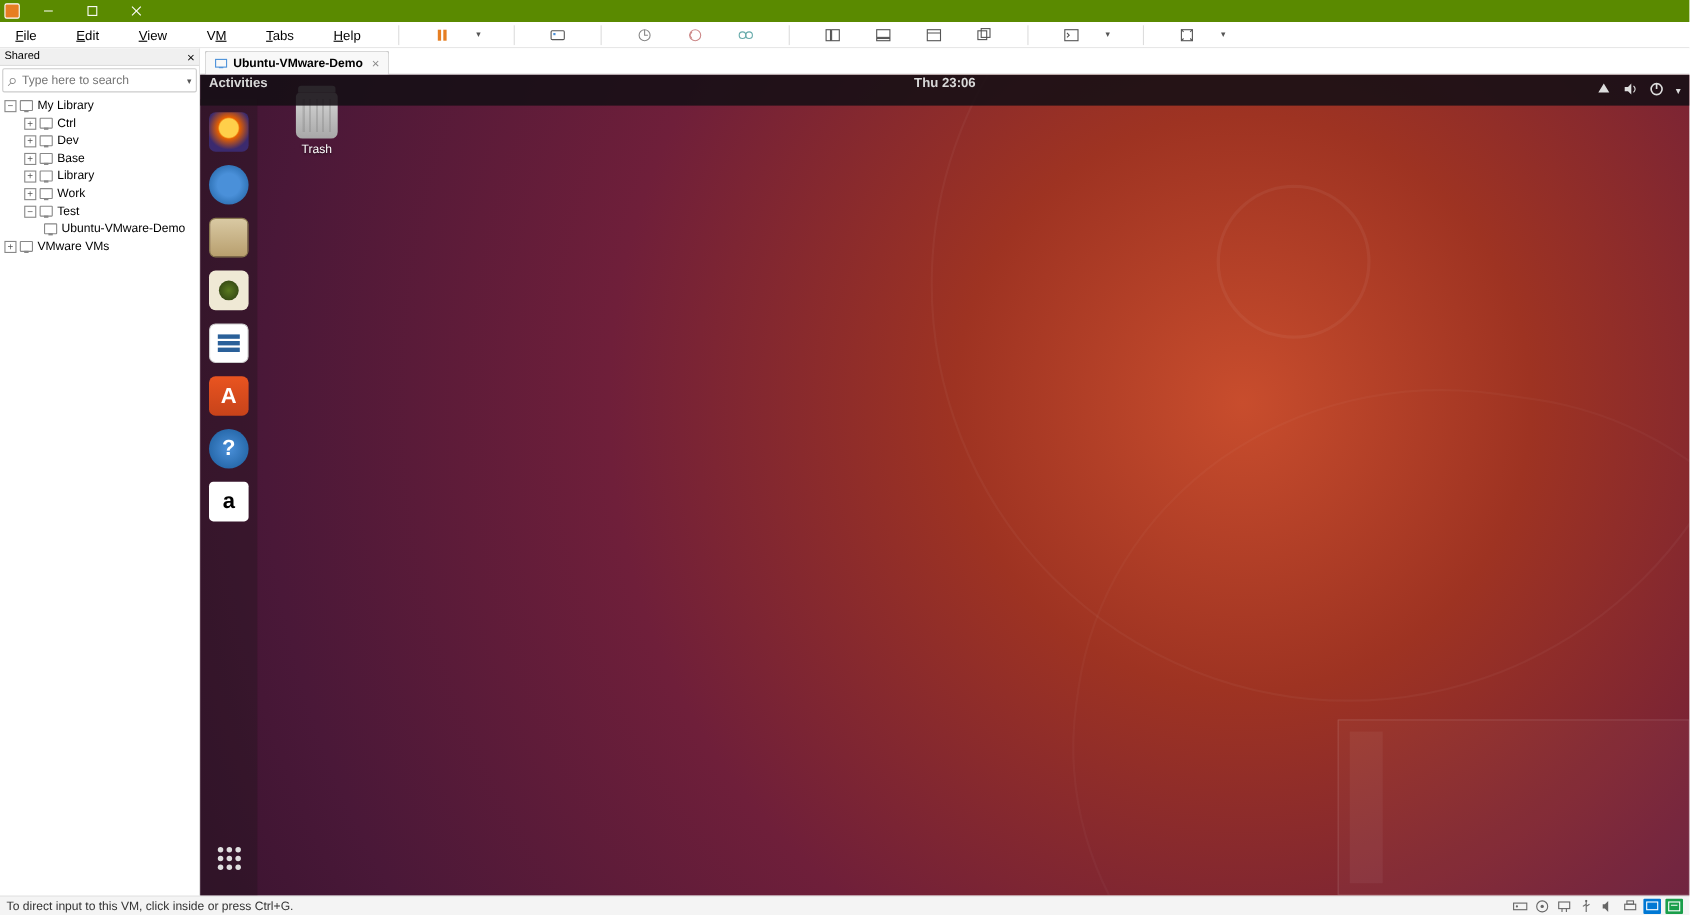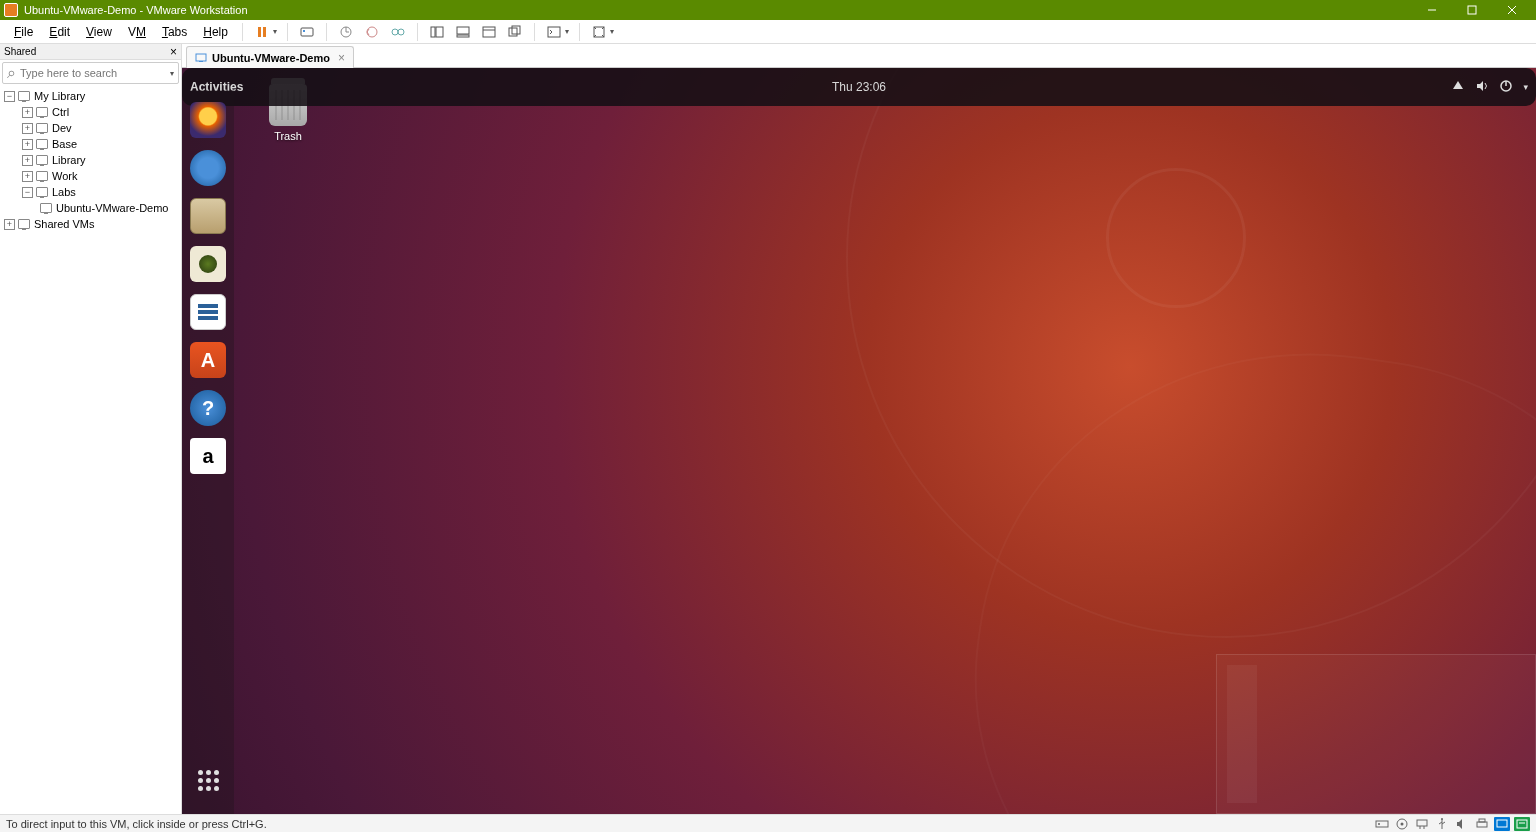--- a/index.html
+++ b/index.html
@@ -6,21 +6,21 @@
 body { width: 1536px; height: 832px; overflow: hidden; background: #fff; }
 
 
 .titlebar { height: 20px; background: #5a8a00; display: flex; align-items: center; padding: 0 4px; color: #fff; font-size: 11px; }
 .titlebar .icon { width: 14px; height: 14px; background: #e67e22; border: 1px solid #fff; border-radius: 2px; margin-right: 6px; }
 .titlebar .title { flex: 1; }
 .titlebar .winbtn { width: 40px; height: 20px; display: flex; align-items: center; justify-content: center; cursor: pointer; }
 .titlebar .winbtn svg { width: 10px; height: 10px; }
 
 
-.menubar { height: 24px; background: #fff; border-bottom: 1px solid #ddd; display: flex; align-items: center; padding: 0 6px; font-size: 12px; }
+.menubar { height: 24px; background: #fff; border-bottom: 1px solid #ddd; display: flex; align-items: center; padding: 0 6px; font-size: 12px; gap: 20px; }
 .menubar .menuitem { padding: 2px 8px; cursor: pointer; }
 .menubar .menuitem u { text-decoration: underline; }
 .menubar .sep { width: 1px; height: 18px; background: #ddd; margin: 0 6px; }
 .menubar .toolbtn { width: 24px; height: 22px; display: flex; align-items: center; justify-content: center; cursor: pointer; margin: 0 1px; border-radius: 2px; }
 .menubar .toolbtn svg { width: 16px; height: 16px; }
 .menubar .dropdown-arrow { width: 8px; margin-left: -2px; cursor: pointer; font-size: 8px; color: #555; }
 
 
 .content { display: flex; height: calc(100% - 44px - 18px); }
 
@@ -46,23 +46,23 @@
 .tab .tabicon { width: 12px; height: 12px; margin-right: 5px; }
 .tab .closex { margin-left: 8px; color: #888; cursor: pointer; font-size: 12px; }
 
 
 .ubuntu { flex: 1; position: relative; background: radial-gradient(circle at 70% 40%, #c84d2d 0%, #9e3322 25%, #6f1f3a 55%, #4a1838 85%, #3a1430 100%); overflow: hidden; }
 .ubuntu .bionic-circle1 { position: absolute; width: 760px; height: 760px; border: 2px solid rgba(255,255,255,0.04); border-radius: 50%; right: -70px; top: -190px; }
 .ubuntu .bionic-circle2 { position: absolute; width: 140px; height: 140px; border: 3px solid rgba(255,255,255,0.05); border-radius: 50%; right: 290px; top: 100px; }
 .ubuntu .bionic-blob { position: absolute; width: 680px; height: 640px; border-radius: 50% 45% 50% 48%; border: 2px solid rgba(255,255,255,0.03); right: -120px; bottom: -180px; transform: rotate(8deg); }
 
 
-.topbar { height: 38px; background: rgba(20,15,20,0.88); display: flex; align-items: center; color: #d8d8d8; font-size: 12px; padding: 0 8px; position: relative; z-index: 2; border-radius: 10px; }
+.topbar { height: 28px; background: rgba(20,15,20,0.88); display: flex; color: #d8d8d8; font-size: 12px; padding: 0 8px; position: relative; z-index: 2; }
 .topbar .activities { font-weight: 600; cursor: pointer; }
-.topbar .clock { position: absolute; left: 50%; transform: translateX(-50%); font-weight: 400; }
+.topbar .clock { position: absolute; left: 50%; transform: translateX(-50%); font-weight: 700; }
 .topbar .tray { margin-left: auto; display: flex; gap: 10px; align-items: center; }
 .topbar .tray svg { width: 14px; height: 14px; }
 
 
 .dock { position: absolute; left: 0; top: 22px; bottom: 0; width: 52px; background: rgba(30,20,25,0.35); display: flex; flex-direction: column; align-items: center; padding: 6px 0; z-index: 2; }
 .dockitem { width: 36px; height: 36px; margin: 6px 0; border-radius: 6px; cursor: pointer; display: flex; align-items: center; justify-content: center; font-size: 20px; color: #fff; }
 .dock .apps { margin-top: auto; margin-bottom: 10px; }
 .apps-grid { display: grid; grid-template-columns: repeat(3,5px); grid-template-rows: repeat(3,5px); gap: 3px; }
 .apps-grid span { width: 5px; height: 5px; background: #e0e0e0; border-radius: 50%; }
 
@@ -80,21 +80,20 @@
 .statusbar { height: 18px; background: #f4f4f4; border-top: 1px solid #ddd; display: flex; align-items: center; font-size: 11px; padding: 0 6px; color: #333; }
 .statusbar .tray { margin-left: auto; display: flex; gap: 4px; }
 .statusbar .tray .ticon { width: 16px; height: 14px; display: flex; align-items: center; justify-content: center; }
 .statusbar .tray svg { width: 14px; height: 12px; }
 </style>
 </head>
 <body>
 
 <div class="titlebar">
   <div class="icon"></div>
-  <div class="title">Ubuntu-VMware-Demo - VMware Workstation</div>
   <div class="winbtn">
       <svg viewBox="0 0 10 10">
         <line x1="1" y1="5" x2="9" y2="5" stroke="#fff" stroke-width="1"></line>
       </svg>
     </div>
   <div class="winbtn">
       <svg viewBox="0 0 10 10">
         <rect x="1" y="1" width="8" height="8" fill="none" stroke="#fff" stroke-width="1"></rect>
       </svg>
     </div>
@@ -229,30 +228,30 @@
         <span>Library</span>
       </div>
       <div class="treenode" style="padding-left:22px">
         <span class="expand">+</span>
         <span class="nodeicon monitor"></span>
         <span>Work</span>
       </div>
       <div class="treenode" style="padding-left:22px">
         <span class="expand">−</span>
         <span class="nodeicon monitor"></span>
-        <span>Labs</span>
+        <span>Test</span>
       </div>
       <div class="treenode" style="padding-left:40px">
         <span class="nodeicon monitor"></span>
         <span>Ubuntu-VMware-Demo</span>
       </div>
       <div class="treenode" style="padding-left:4px">
         <span class="expand">+</span>
         <span class="nodeicon monitor"></span>
-        <span>Shared VMs</span>
+        <span>VMware VMs</span>
       </div>
     </div>
   </div>
 
   <div class="vmview">
     <div class="tabbar">
       <div class="tab">
         <span class="tabicon">
           <svg viewBox="0 0 12 12">
               <rect x="1" y="2" width="10" height="7" fill="none" stroke="#4a90d9" stroke-width="1"></rect>

